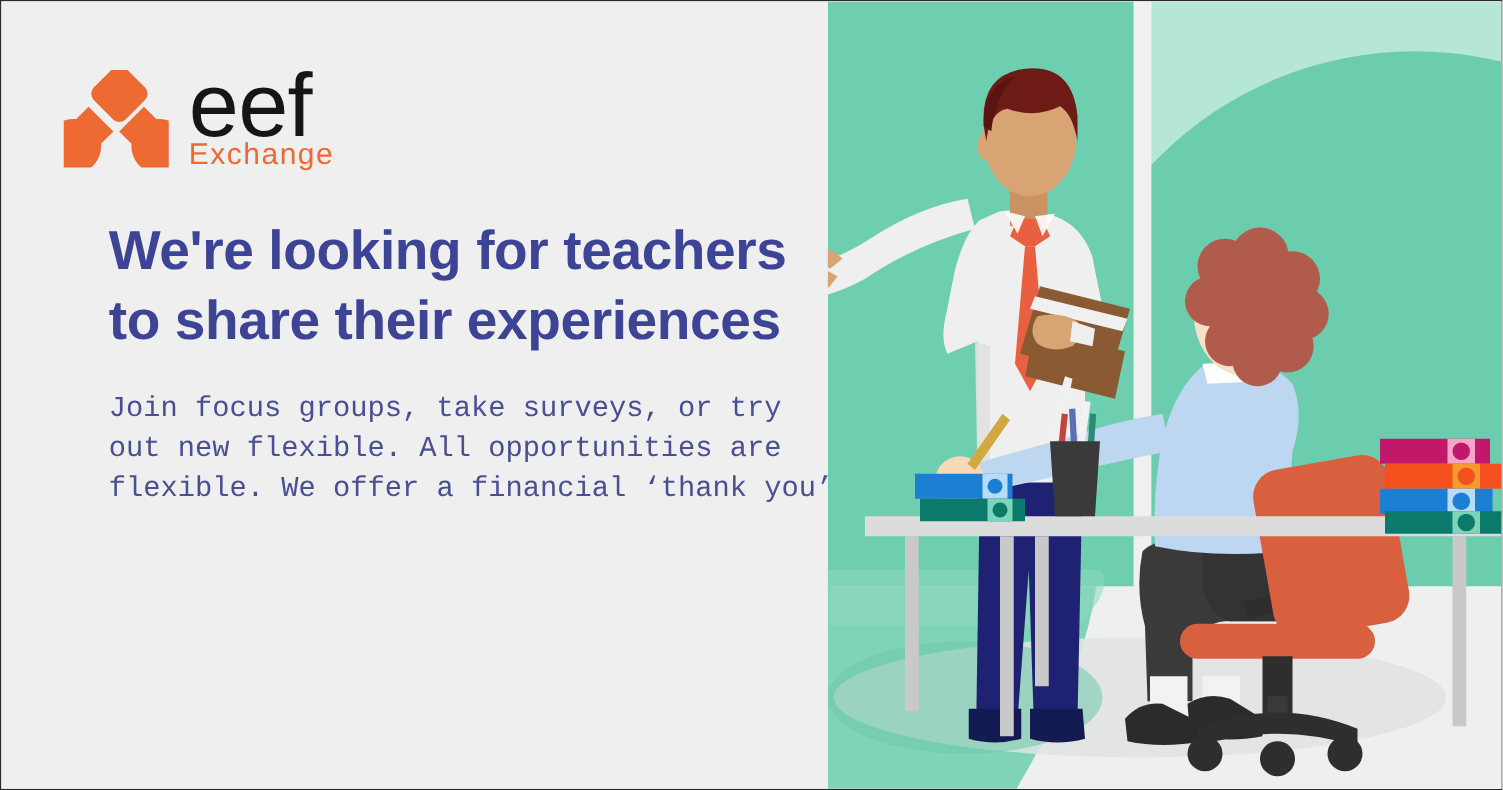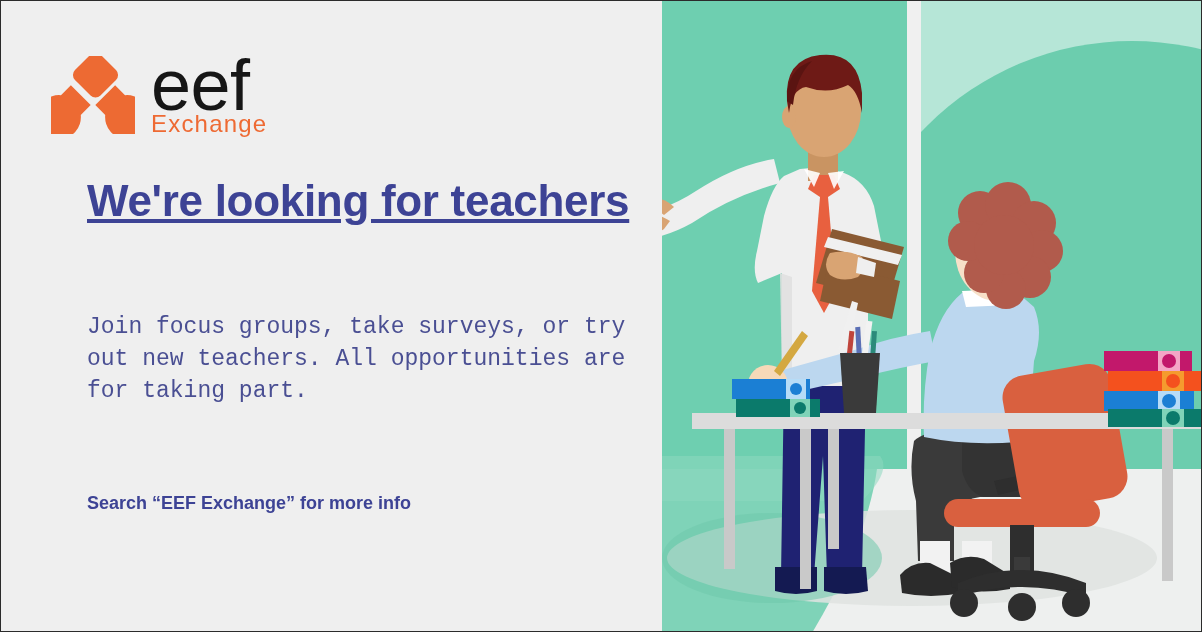--- a/index.html
+++ b/index.html
@@ -39,21 +39,21 @@
     font-size: 24px; color: #ee6a33; letter-spacing: 1.2px;
     margin-top: -6px; font-family: "Liberation Sans", sans-serif;
   }
 
   
   #headline {
     position: absolute; left: 86px; top: 172px; width: 560px;
     font-size: 44px; line-height: 56px; font-weight: 600;
     color: #3d4395; letter-spacing: -0.3px;
   }
-  #headline .hl-line { display: block; white-space: nowrap; text-decoration: underline; }
+  #headline .hl-line { display: block; white-space: nowrap; }
 
   
   #body-copy {
     position: absolute; left: 86px; top: 310px; width: 480px;
     font-size: 23px; line-height: 32px; color: #4a4f93;
   }
   #body-copy .bd-line { display: block; white-space: nowrap; font-family: Liberation Mono, monospace; }
 
   
   #cta {
@@ -90,29 +90,29 @@
         </svg>
       </span>
       <div id="logo-text">
         <div id="logo-word">eef</div>
         <div id="logo-sub">Exchange</div>
       </div>
     </div>
 
     <h1 id="headline">
       <span class="hl-line">We're looking for teachers</span>
+      <span class="hl-line">to share their experiences</span>
     </h1>
 
     <div id="body-copy">
       <span class="bd-line">Join focus groups, take surveys, or try</span>
-      <span class="bd-line">out new teachers. All opportunities are</span>
-      <span class="bd-line">for taking part.</span>
+      <span class="bd-line">out new flexible. All opportunities are</span>
+      <span class="bd-line">flexible. We offer a financial ‘thank you’</span>
     </div>
 
-    <div id="cta">Search “EEF Exchange” for more info</div>
   </div>
 
   <div id="illustration">
     <svg width="541" height="632" viewBox="0 0 541 632">
 
       <rect x="0" y="0" width="541" height="632" fill="#efefef"></rect>
 
       <rect x="0" y="0" width="245" height="470" fill="#6ecfb0"></rect>
 
       <rect x="259" y="0" width="282" height="470" fill="#b6e6d7"></rect>

